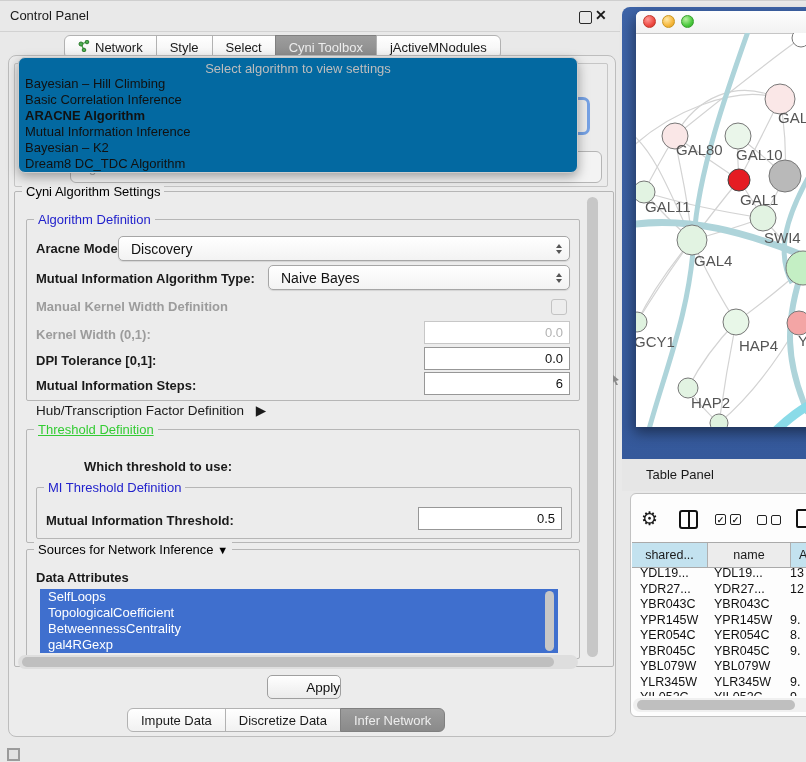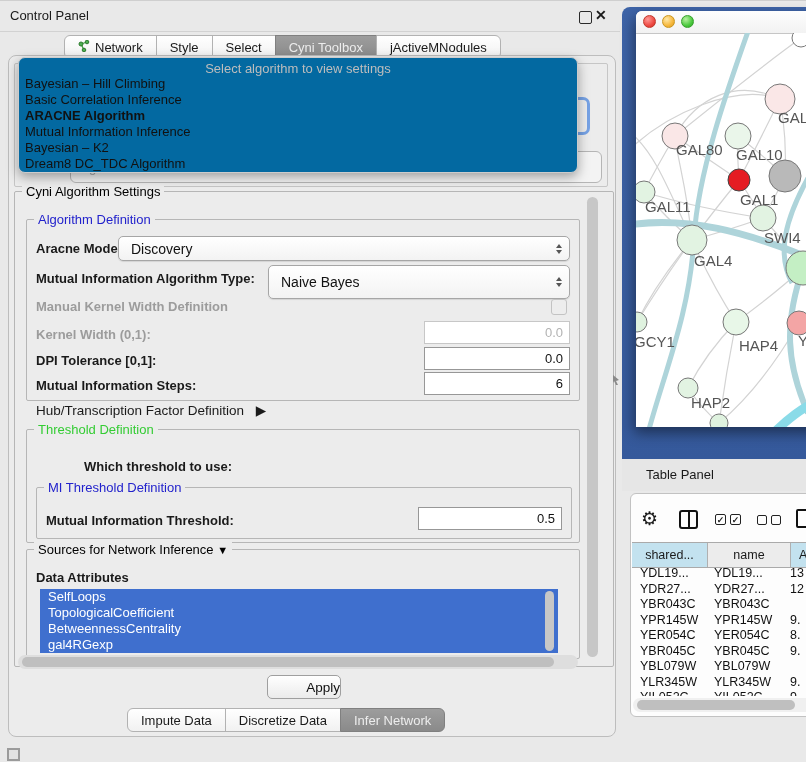--- a/index.html
+++ b/index.html
@@ -26,21 +26,21 @@
   .focus-sliver{left:566px;top:96px;width:18px;height:32px;border:3px solid #76a2e4;border-radius:7px;z-index:3;}
   
   .popup{left:18px;top:56px;width:560px;height:116px;background:#0369a1;border:1px solid #cccccc;border-radius:7px;
          box-shadow:0 4px 12px rgba(0,0,0,.35);z-index:40;padding-top:3px;box-sizing:border-box;}
   .popup-ph{text-align:center;font-size:13px;color:#bdbdbd;height:15px;line-height:15px;}
   .popup-opt{font-size:13px;color:#111;height:16px;line-height:16px;padding-left:6px;}
   .popup-opt.bold{font-weight:bold;}
   
   .group{border:1px solid #b6b6b6;border-radius:2px;}
   .gtitle{font-size:13px;background:#ececec;padding:0 4px;white-space:nowrap;}
-  .blue{color:#2222cc;} .green{color:#33cc33;}
+  .blue{color:#2222cc;} .green{color:#33cc33;text-decoration:underline;}
   .lbl{font-size:13px;font-weight:bold;color:#1a1a1a;white-space:nowrap;}
   .lbl.plain{font-weight:normal;}
   .lbl.dis{color:#9c9c9c;}
   .combo{background:linear-gradient(#ffffff,#f3f3f3);border:1px solid #a6a6a6;border-radius:5px;
          display:flex;align-items:center;padding-left:12px;font-size:14px;color:#111;box-sizing:border-box;
          box-shadow:0 1px 1px rgba(0,0,0,.1);}
   .stepper{position:absolute;right:7px;top:50%;transform:translateY(-50%);display:flex;flex-direction:column;gap:2px;}
   .stepper i{display:block;width:0;height:0;border-left:3.5px solid transparent;border-right:3.5px solid transparent;}
   .stepper .up{border-bottom:4px solid #555;}
   .stepper .dn{border-top:4px solid #555;}
@@ -147,21 +147,21 @@
   <div class="abs lbl" style="left:36px;top:240px;">Aracne Mode:</div>
   <div class="abs combo" style="left:118px;top:235px;width:452px;height:25px;">
     <span>Discovery</span>
     <span class="stepper">
         <i class="up"></i>
         <i class="dn"></i>
       </span>
   </div>
 
   <div class="abs lbl" style="left:36px;top:270px;">Mutual Information Algorithm Type:</div>
-  <div class="abs combo" style="left:268px;top:264px;width:302px;height:34px;">
+  <div class="abs combo" style="left:268px;top:264px;width:302px;height:25px;">
     <span>Naive Bayes</span>
     <span class="stepper">
         <i class="up"></i>
         <i class="dn"></i>
       </span>
   </div>
 
   <div class="abs lbl dis" style="left:36px;top:298px;">Manual Kernel Width Definition</div>
   <div class="abs checkbox" style="left:551px;top:298px;"></div>
 

